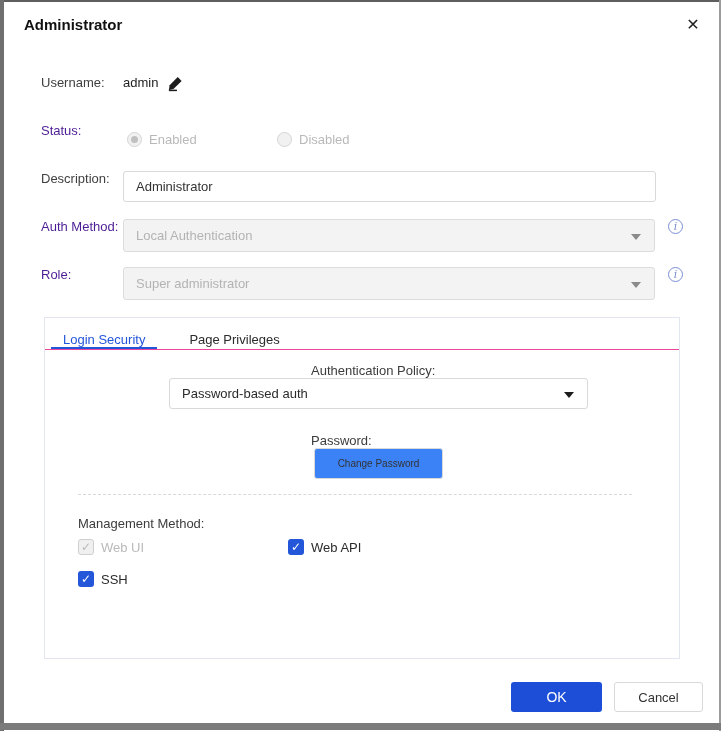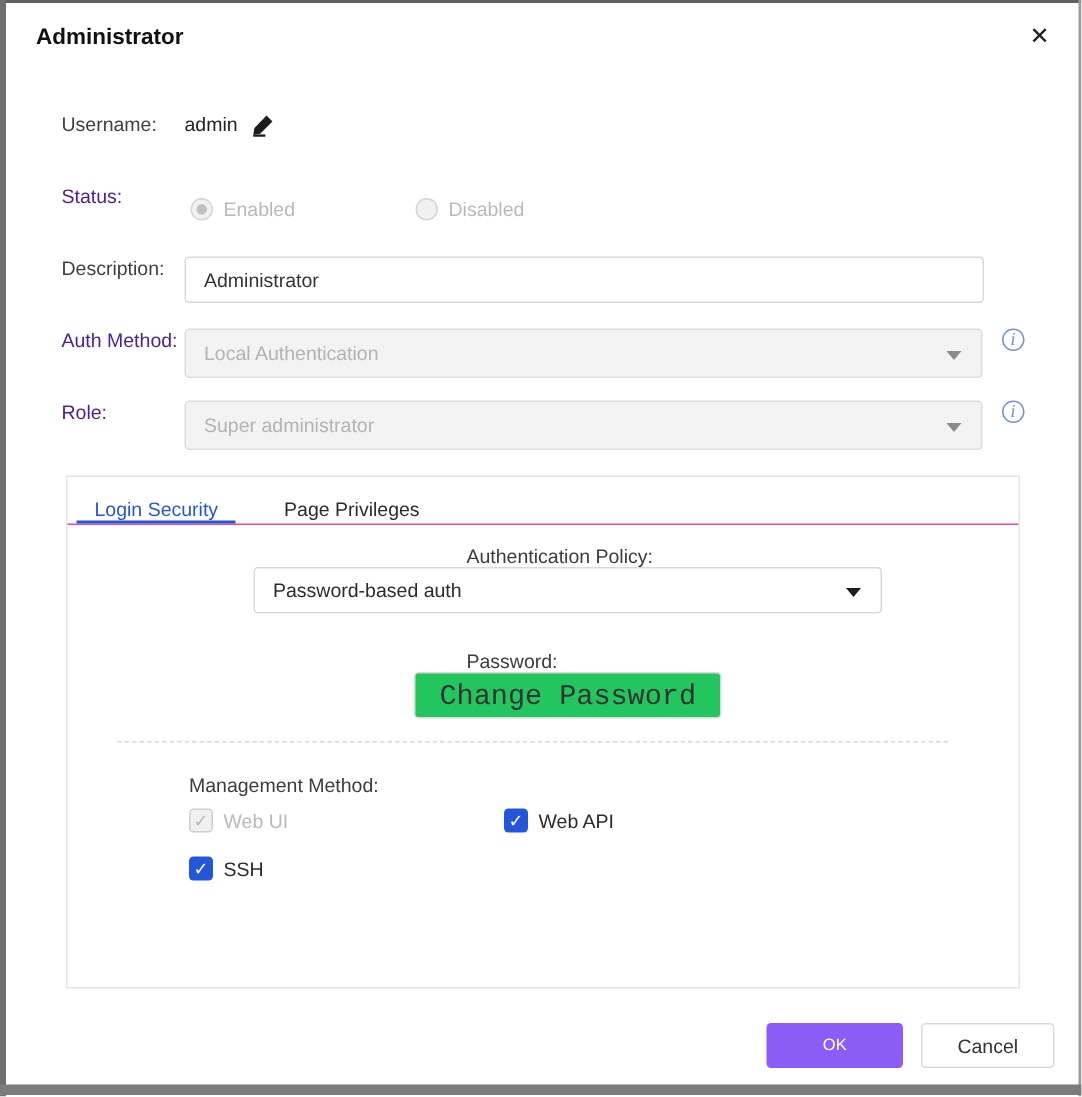--- a/index.html
+++ b/index.html
@@ -108,30 +108,30 @@
   .tab.active { color:#2356d9; border-bottom-color:#2356d9; }
 
   .tab-content { padding:13px 0 0 33px; }
   .trow { display:flex; align-items:center;flex-direction:column; }
   .trow .tlabel { width:135px; flex:none; font-size:13px; color:#3c3c3c; }
   .trow-policy { margin-top:0; }
   .trow-password { margin-top:24px; }
 
   .btn-secondary {
     height:31px; padding:0 16px; min-width:129px;
-    border:1px solid #d9d9d9; border-radius:3px; background:#22c55e;
-    font-size:19px; color:#333; cursor:pointer;
-    font-family:Liberation Mono, monospace;
+    border:1px solid #d9d9d9; border-radius:3px; background:#3b82f6;
+    font-size:10px; color:#333; cursor:pointer;
+    font-family:Liberation Sans, sans-serif;
   }
 
   .dashed-divider {
     margin:15px 47px 0 0; border-top:1px dashed #d8d8d8; height:0;
   }
 
-  .trow-mgmt { margin-top:12px; align-items:flex-start;margin-left:48px; }
+  .trow-mgmt { margin-top:12px; align-items:flex-start; }
   .mgmt-cols { display:flex; flex-direction:column; }
   .mgmt-line { display:flex; align-items:center; height:32px; }
   .check-item { display:flex; align-items:center; }
   .check-item.col1 { width:210px; }
   .checkbox {
     width:16px; height:16px; border-radius:3px; flex:none;
     display:flex; align-items:center; justify-content:center;
     cursor:pointer;
   }
   .checkbox.checked { background:#2356d9; }
@@ -139,22 +139,22 @@
   .checkbox.disabled { background:#f0f0f0; border:1px solid #cfcfcf; cursor:default; }
   .checkbox.disabled .tick { color:#b8b8b8; font-size:12px; font-weight:bold; line-height:1; }
   .check-label { font-size:13px; margin-left:7px; color:#2b2b2b; }
   .check-label.disabled { color:#b9b9b9; }
 
   .footer {
     position:absolute; top:682px; right:18px;
     display:flex; gap:12px;
   }
   .btn-ok {
-    width:91px; height:30px; background:#8b5cf6; color:#fff;
-    border:none; border-radius:3px; font-size:11px; cursor:pointer;
+    width:91px; height:30px; background:#1d4ed8; color:#fff;
+    border:none; border-radius:3px; font-size:14px; cursor:pointer;
     font-family:"Liberation Sans", sans-serif;
   }
   .btn-cancel {
     width:89px; height:30px; background:#fff; color:#333;
     border:1px solid #d9d9d9; border-radius:3px; font-size:13px; cursor:pointer;
     font-family:"Liberation Sans", sans-serif;
   }
 </style>
 </head>
 <body>

